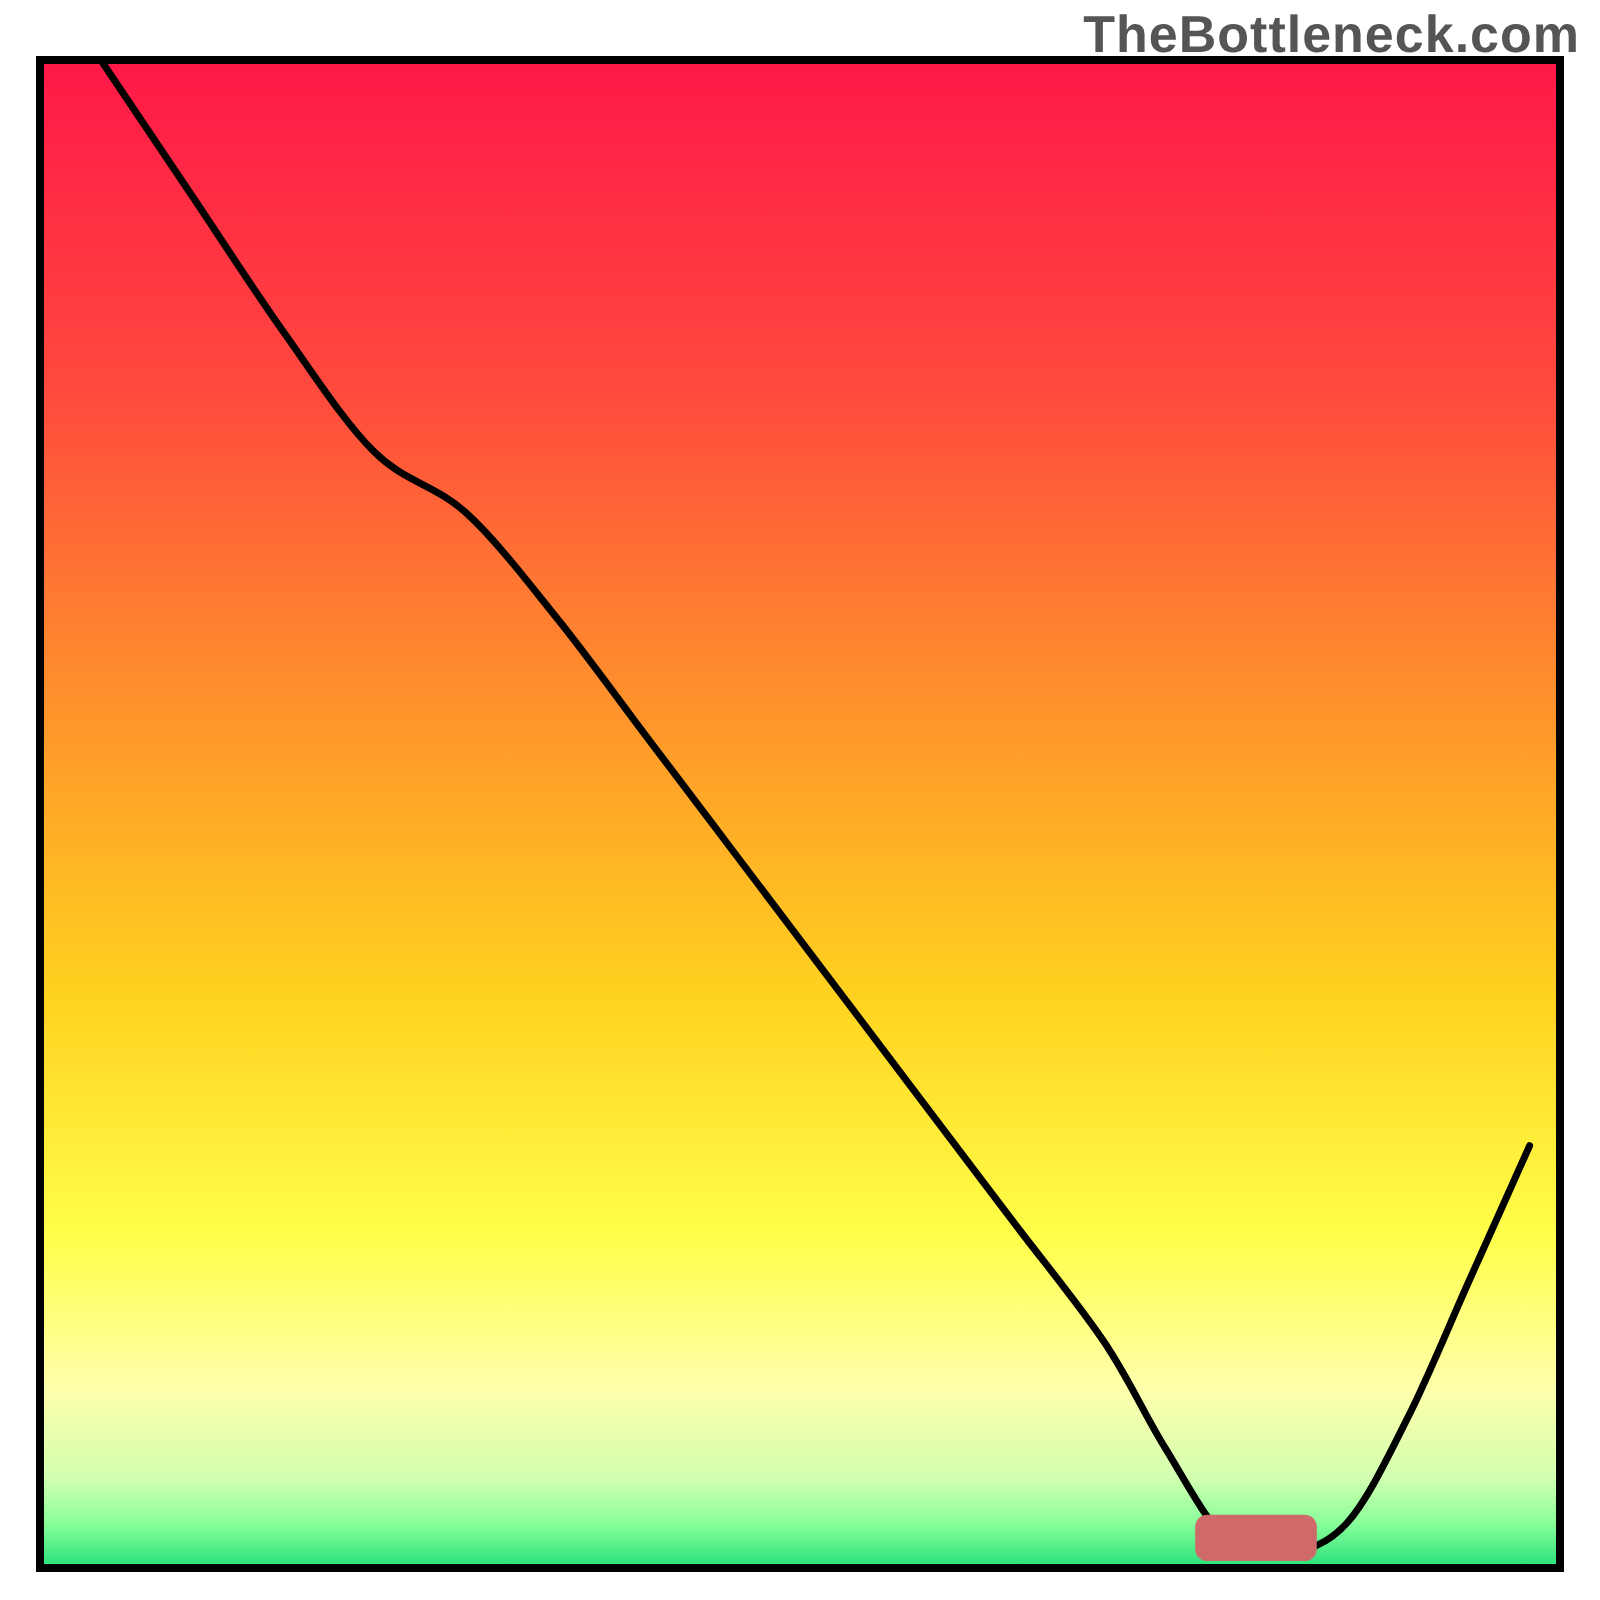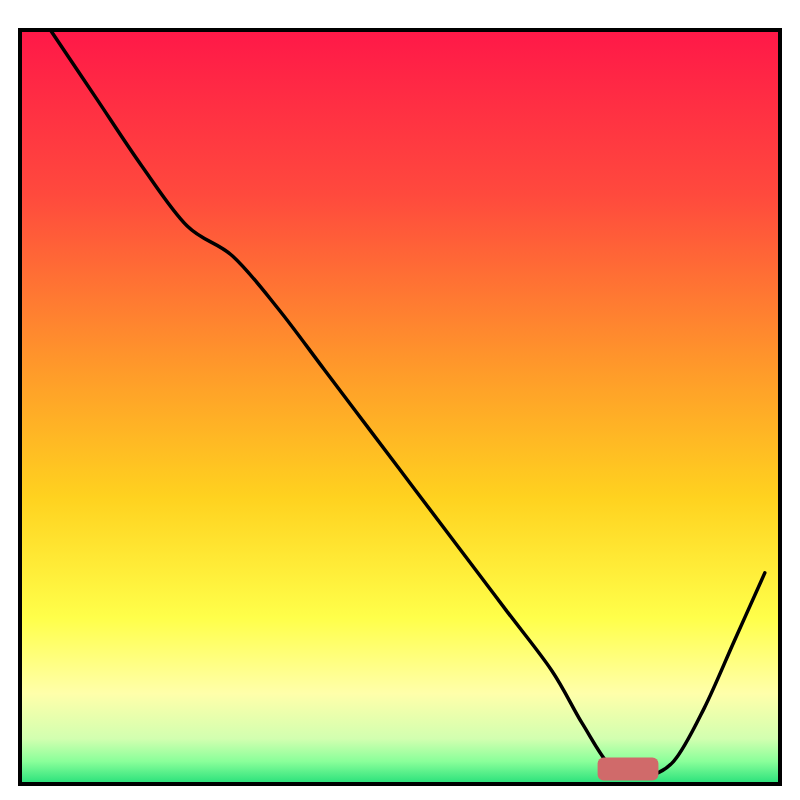--- a/index.html
+++ b/index.html
@@ -27,20 +27,21 @@
     letter-spacing: 0.5px;
   }
   svg {
     display: block;
   }
 </style>
 </head>
 <body>
 
 <div class="frame">
+  <div class="watermark">TheBottleneck.com</div>
 
   <svg width="800" height="800" viewBox="0 0 800 800">
     <defs>
       <linearGradient id="bg-grad" x1="0" y1="0" x2="0" y2="1">
 
       <stop offset="0%" stop-color="#ff1848"></stop>
           <stop offset="22%" stop-color="#ff4a3d"></stop>
           <stop offset="45%" stop-color="#ff9a2a"></stop>
           <stop offset="62%" stop-color="#ffd21f"></stop>
           <stop offset="78%" stop-color="#ffff4a"></stop>

